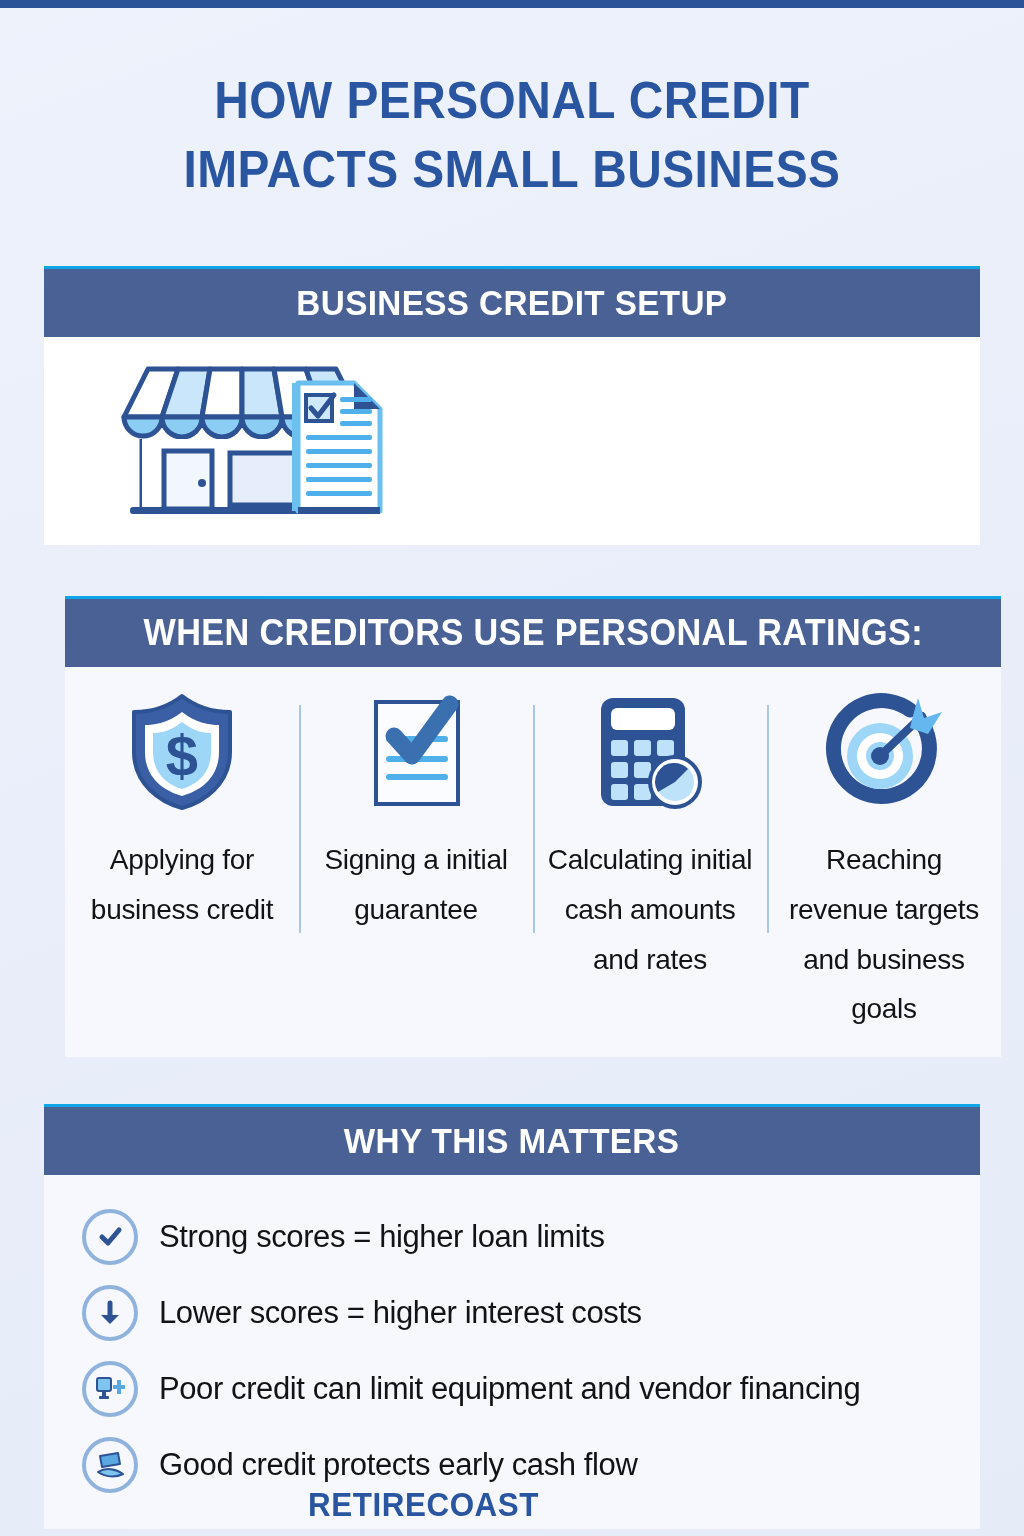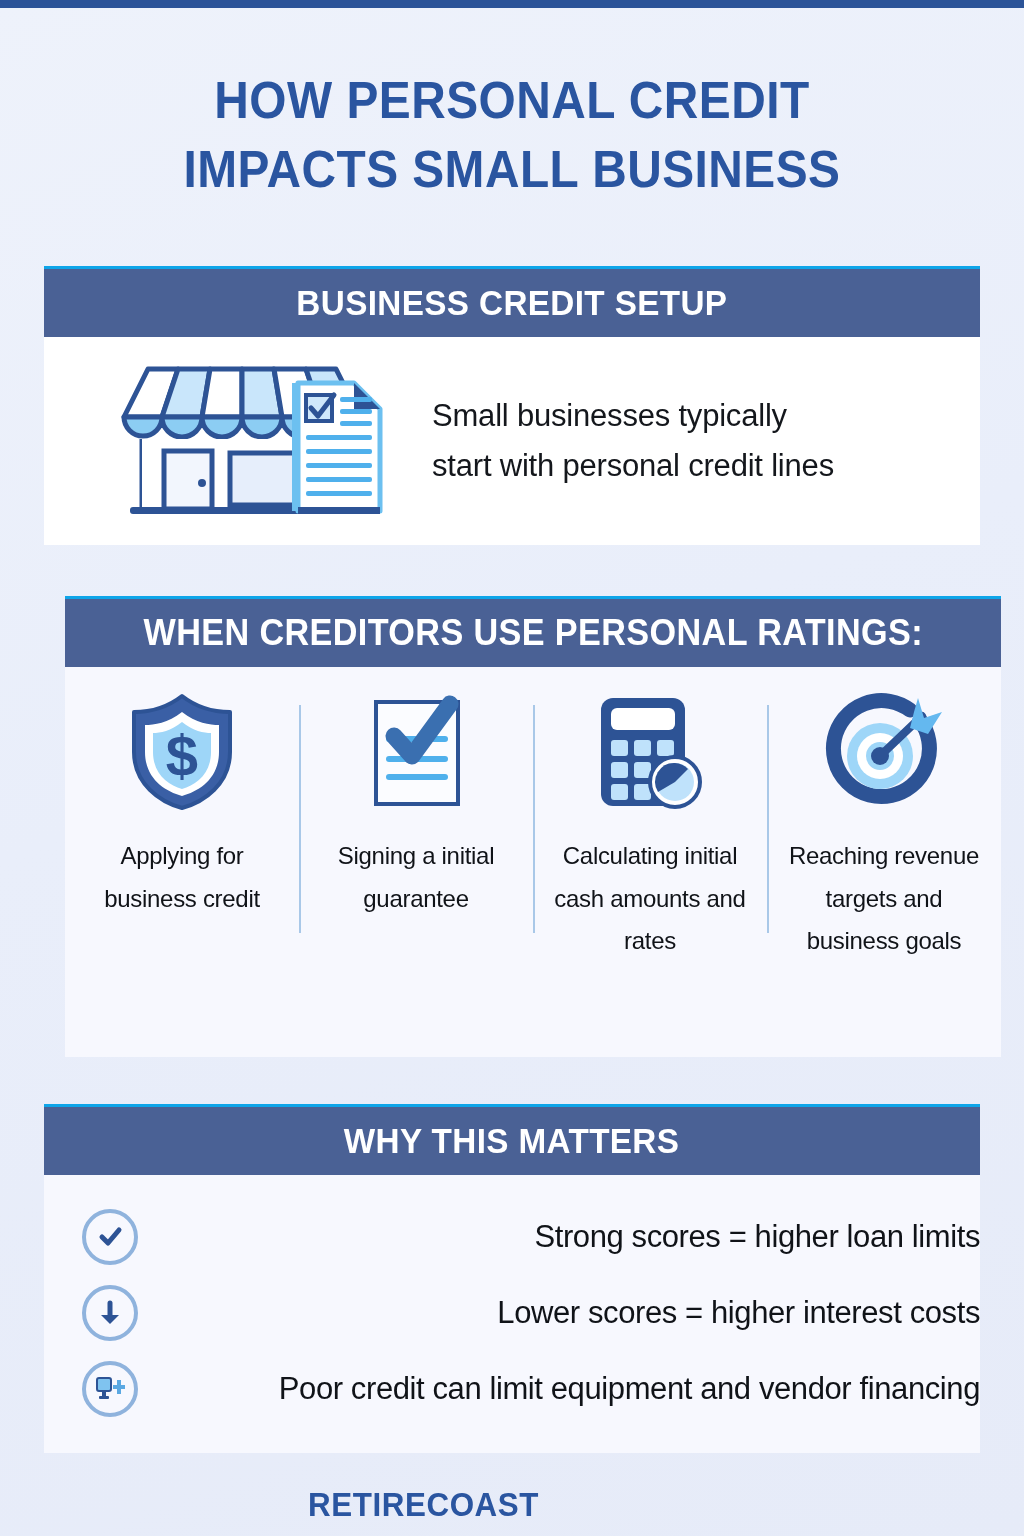--- a/index.html
+++ b/index.html
@@ -116,39 +116,38 @@
   }
   .col-icon {
     height: 126px;
     display: flex;
     align-items: center;
     justify-content: center;
   }
   .col-label {
     margin-top: 20px;
     font-family: "Liberation Sans", sans-serif;
-    font-size: 24px;
+    font-size: 28px;
     color: #101318;
     text-align: center;
     line-height: 1.78;
     width: 206px;
     letter-spacing: -0.3px;
   }
 
   
   #section-matters { top: 1096px; }
   .matters-body {
     padding: 24px 0 26px 0;
   }
   .bullet {
     display: flex;
     align-items: center;
     height: 76px;
     padding-left: 38px;
-    justify-content: space-between;
   }
   .bullet-icon {
     flex: 0 0 auto;
     width: 56px;
     height: 56px;
     border-radius: 50%;
     border: 4px solid #8fb3dd;
     background: #f7f8fe;
     display: flex;
     align-items: center;
@@ -235,24 +234,20 @@
             <rect x="234" y="66" width="32" height="5" rx="2" fill="#4fb0ec"></rect>
             <rect x="200" y="80" width="66" height="5" rx="2" fill="#4fb0ec"></rect>
             <rect x="200" y="94" width="66" height="5" rx="2" fill="#4fb0ec"></rect>
             <rect x="200" y="108" width="66" height="5" rx="2" fill="#4fb0ec"></rect>
             <rect x="200" y="122" width="66" height="5" rx="2" fill="#4fb0ec"></rect>
             <rect x="200" y="136" width="66" height="5" rx="2" fill="#4fb0ec"></rect>
             <rect x="192" y="152" width="82" height="7" fill="#2d5395"></rect>
           </g>
         </svg>
       </div>
-      <div class="setup-text">
-        <div>Small businesses typically</div>
-        <div>start with personal credit lines</div>
-      </div>
     </div>
   </div>
 
   <div class="panel" id="section-ratings">
     <div class="band wide">
       <span class="band-text">WHEN CREDITORS USE PERSONAL RATINGS:</span>
     </div>
     <div class="cols">
 
       <div class="col">
@@ -350,20 +345,29 @@
           <svg width="32" height="30" viewBox="0 0 32 30">
             <rect x="3" y="4" width="14" height="13" rx="2" fill="#7fc3ef" stroke="#2d5395" stroke-width="2"></rect>
             <rect x="8" y="17" width="4" height="5" fill="#2d5395"></rect>
             <rect x="5" y="22" width="10" height="3" rx="1" fill="#2d5395"></rect>
             <path d="M23 6 L27 6 L27 11 L31 11 L31 15 L27 15 L27 20 L23 20 L23 15 L19 15 L19 11 L23 11 Z" fill="#5aa8e2"></path>
           </svg>
         </span>
         <span class="bullet-text">Poor credit can limit equipment and vendor financing</span>
       </div>
 
+      <div class="bullet">
+        <span class="bullet-icon">
+          <svg width="32" height="30" viewBox="0 0 32 30">
+            <path d="M6 6 L24 3 L26 14 L8 17 Z" fill="#5aa8e2" stroke="#2d5395" stroke-width="2" stroke-linejoin="round"></path>
+            <path d="M4 22 C12 17 22 19 29 24 C21 28 11 27 4 22 Z" fill="#7fc3ef" stroke="#2d5395" stroke-width="2" stroke-linejoin="round"></path>
+          </svg>
+        </span>
+        <span class="bullet-text">Good credit protects early cash flow</span>
+      </div>
 
     </div>
   </div>
 
   <div class="footer">
     <span class="footer-text">RETIRECOAST</span>
   </div>
 
 </div>
 

